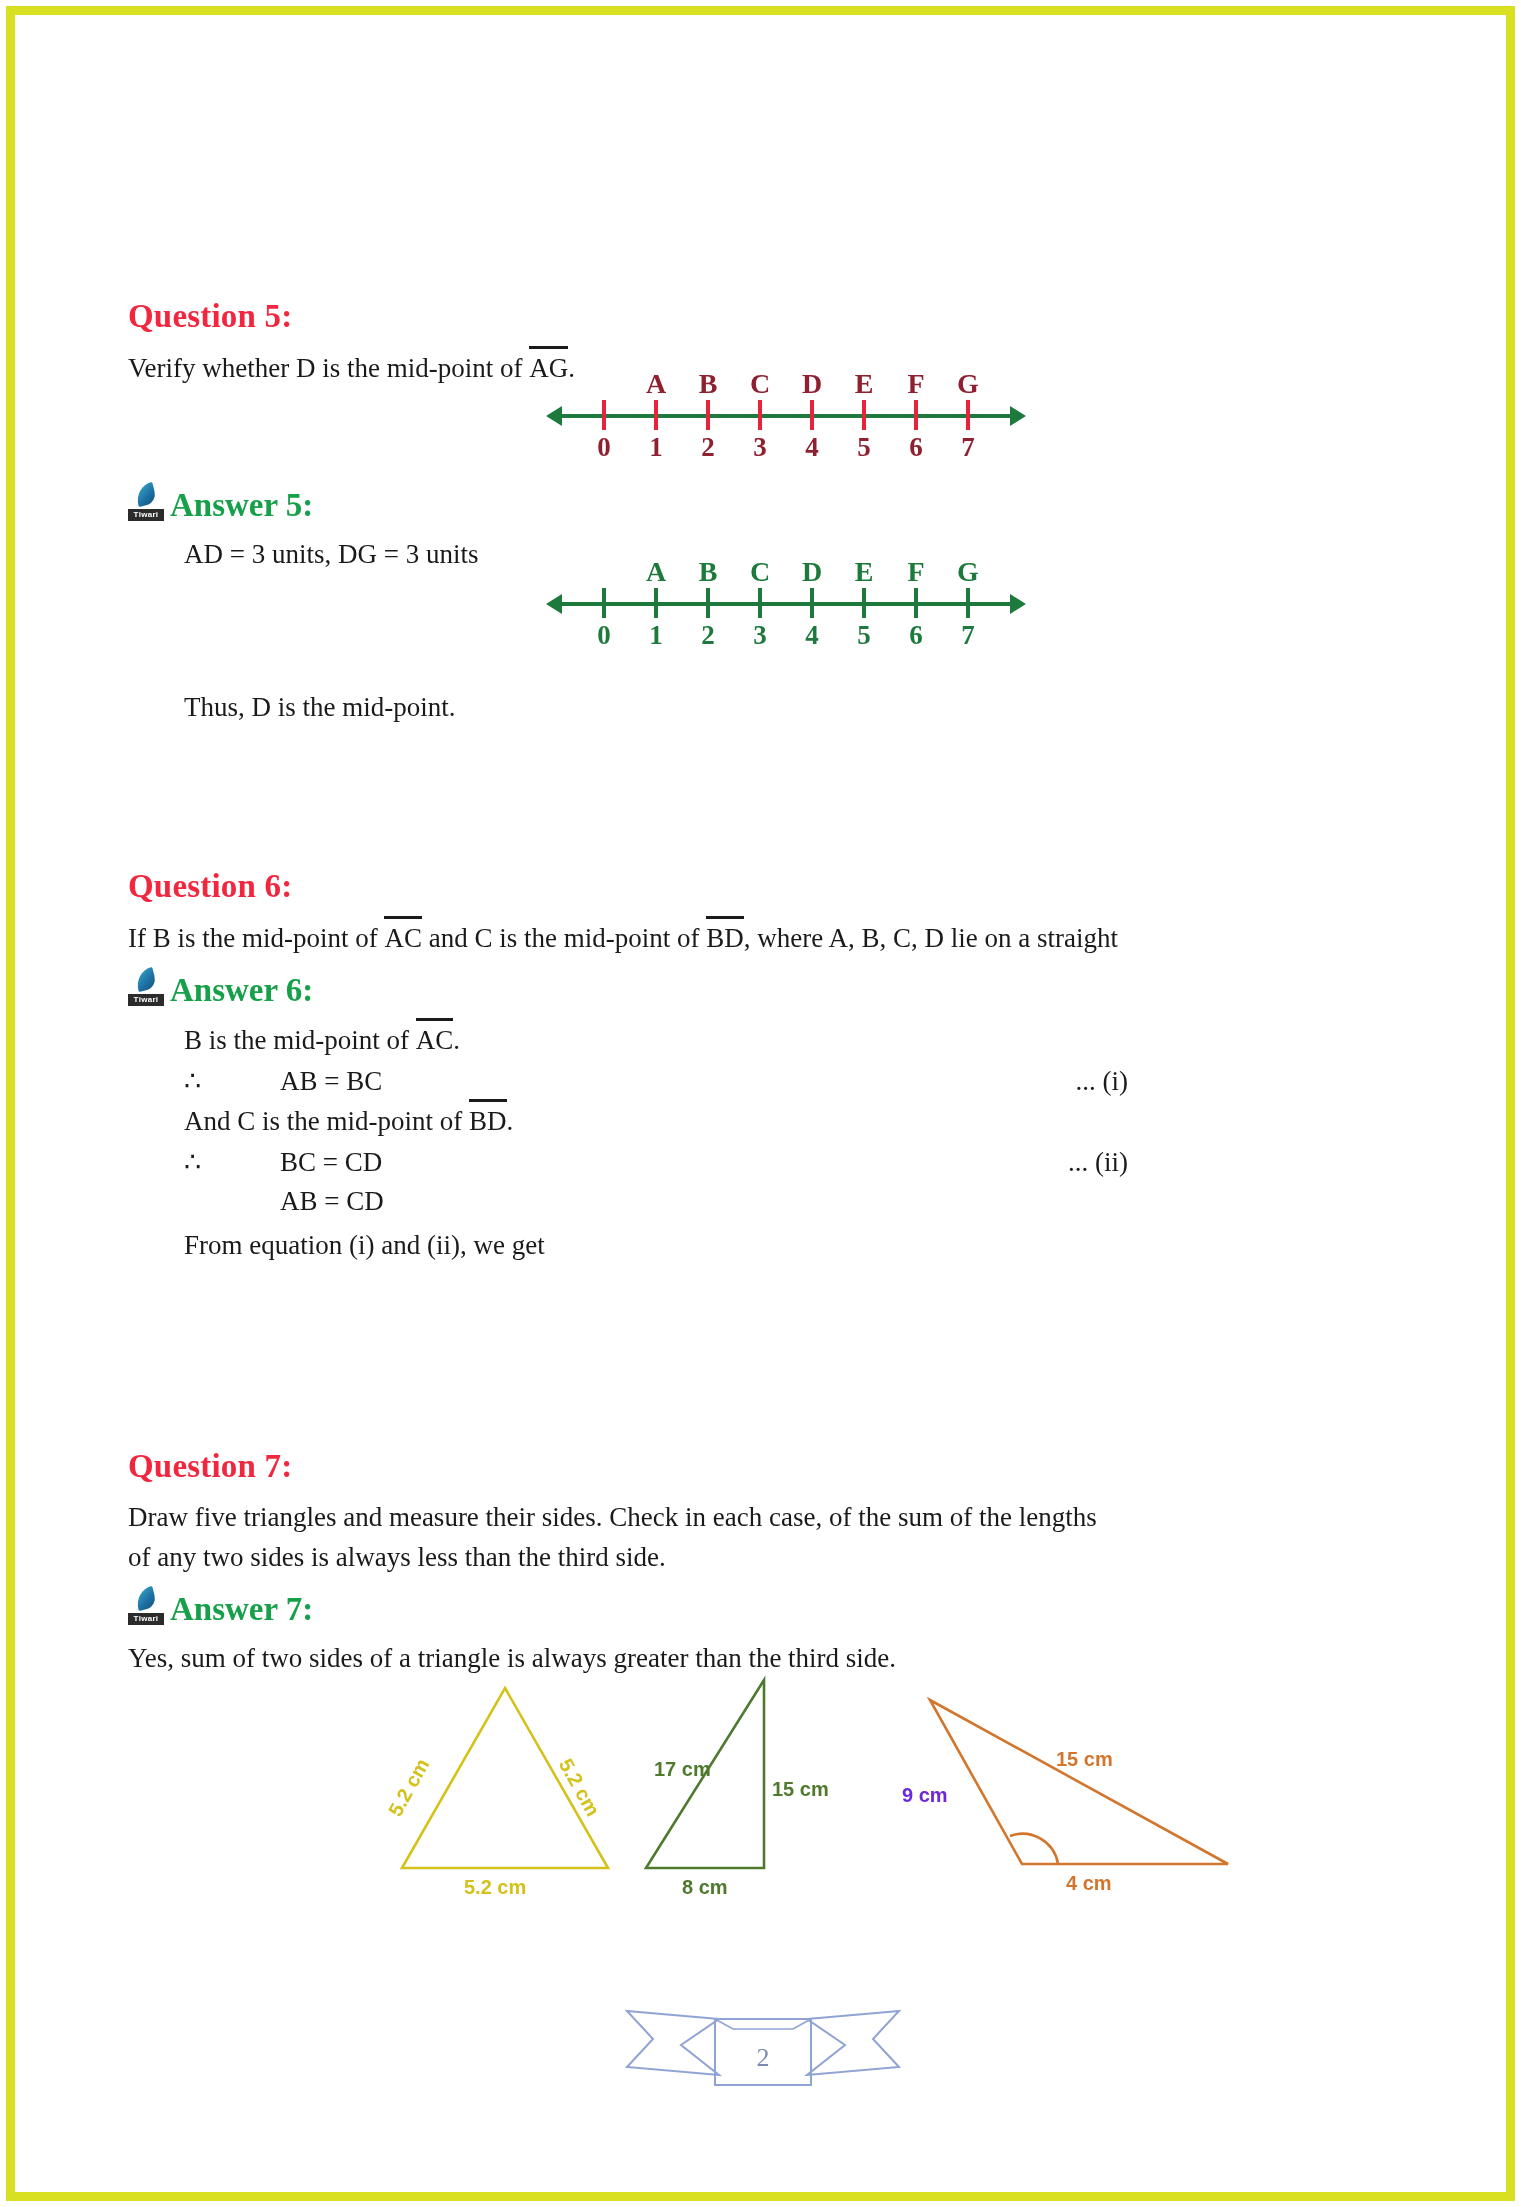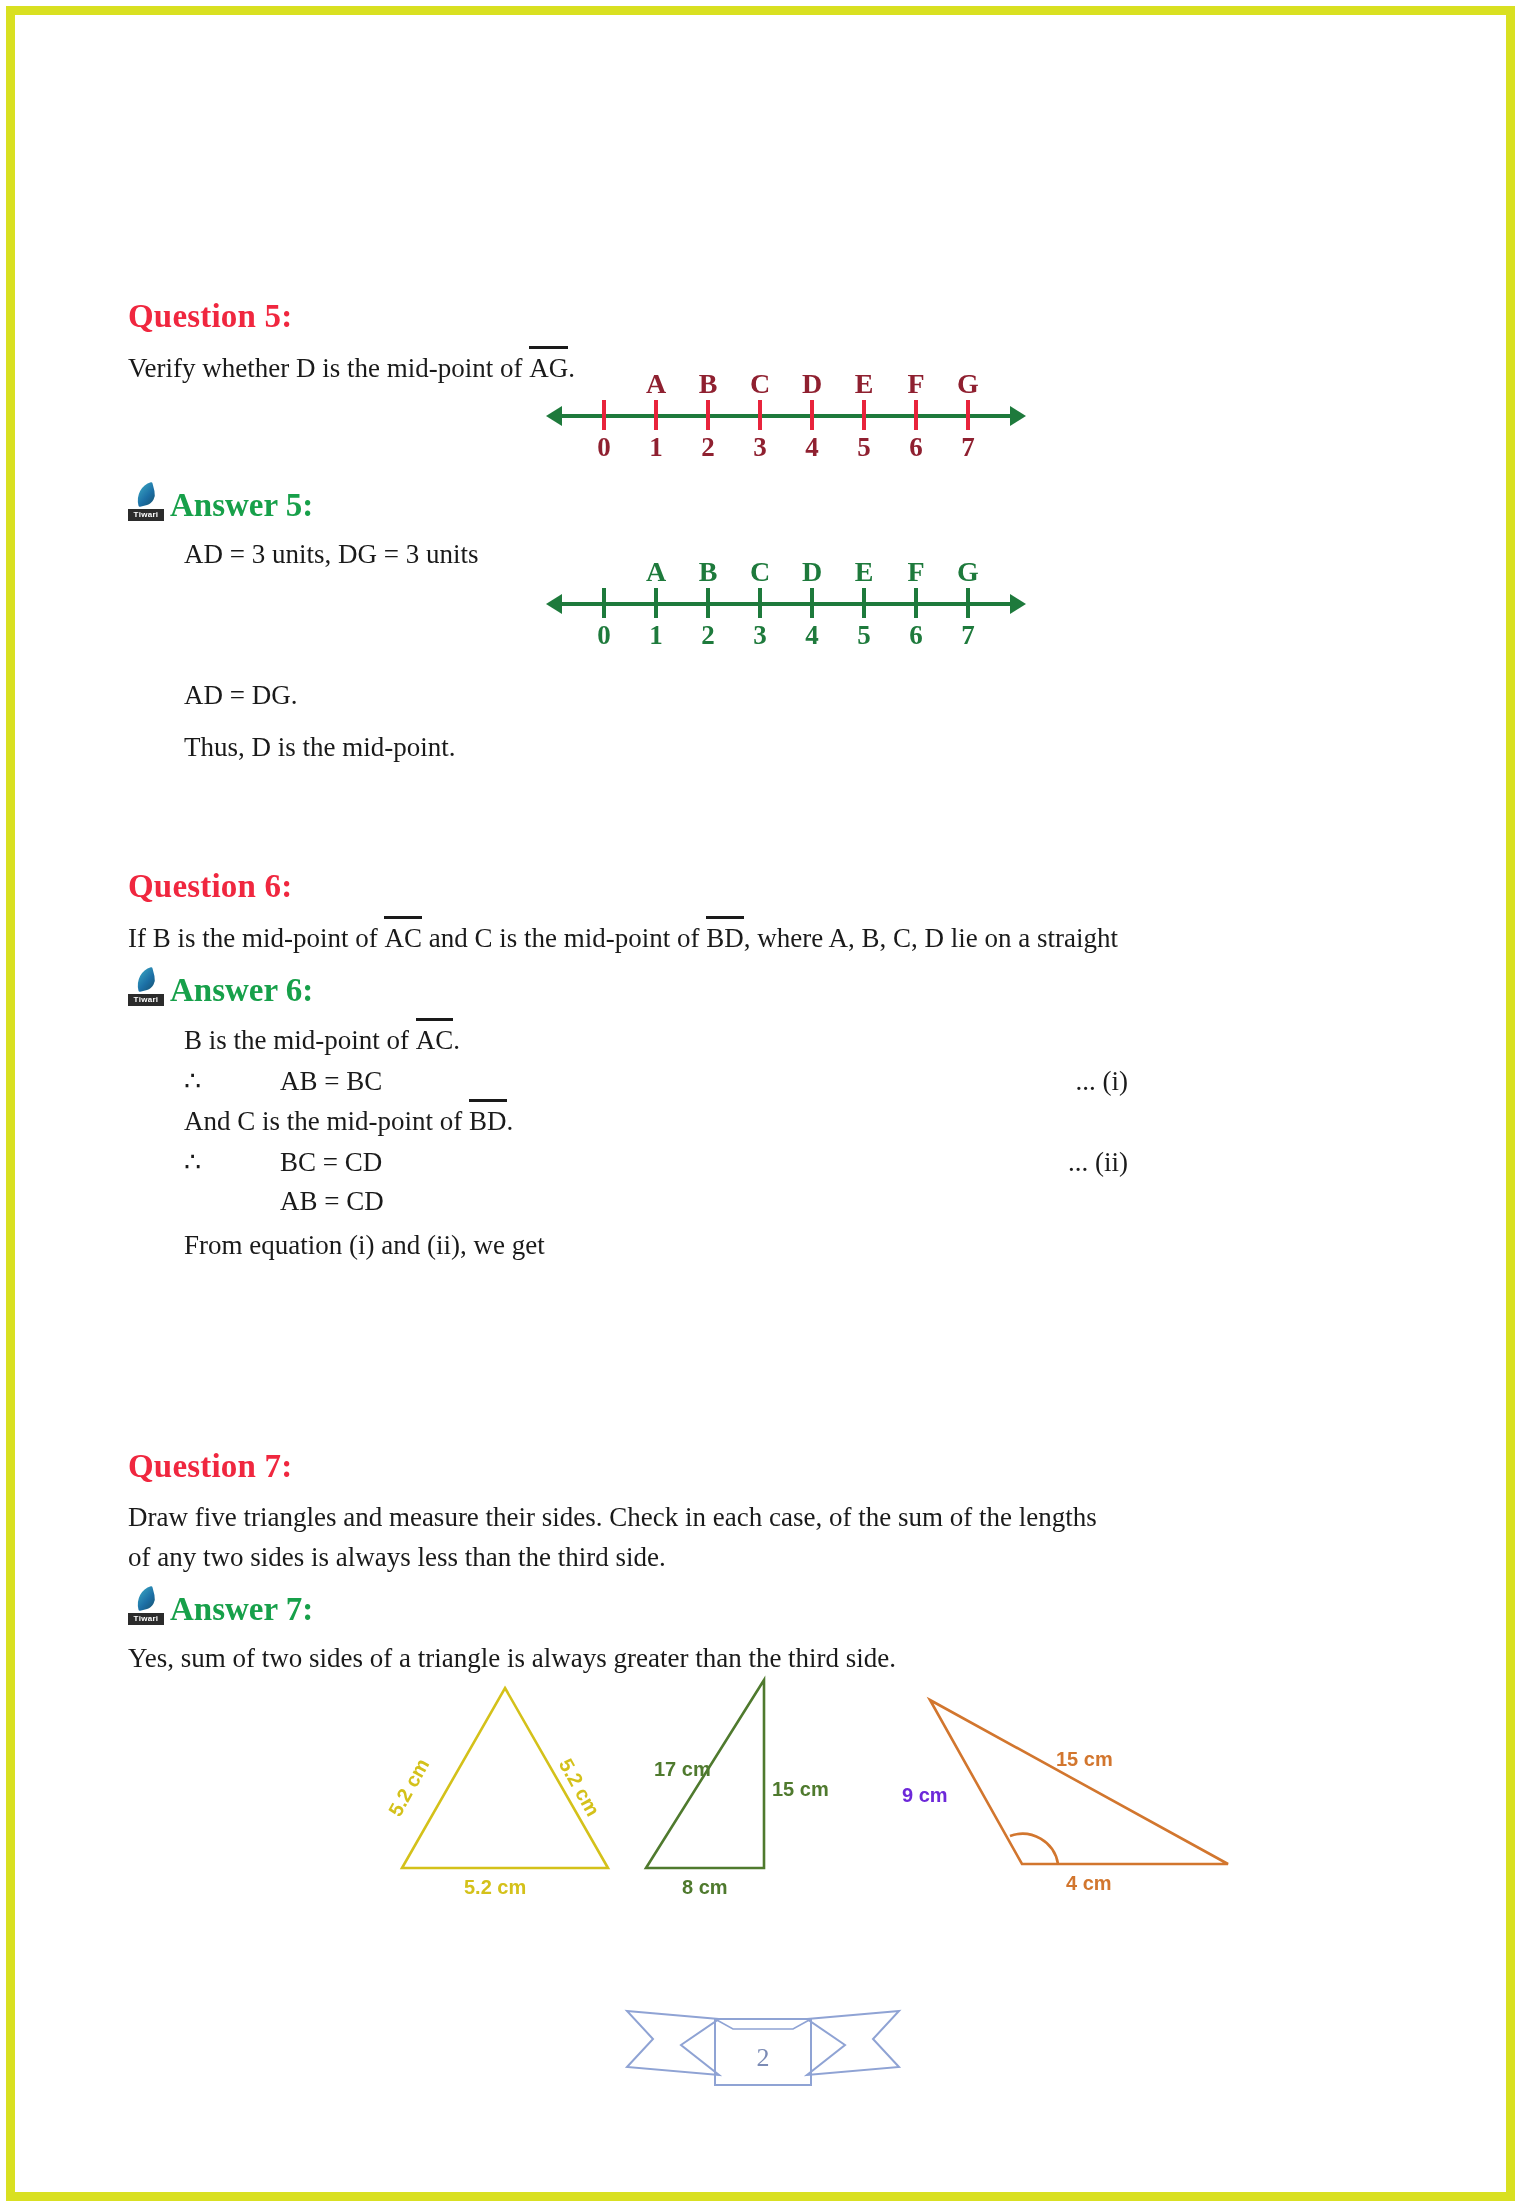--- a/index.html
+++ b/index.html
@@ -325,21 +325,20 @@
           <div class="nl-letter" style="left: 162px; color: rgb(30, 122, 60);">B</div>
           <div class="nl-letter" style="left: 214px; color: rgb(30, 122, 60);">C</div>
           <div class="nl-letter" style="left: 266px; color: rgb(30, 122, 60);">D</div>
           <div class="nl-letter" style="left: 318px; color: rgb(30, 122, 60);">E</div>
           <div class="nl-letter" style="left: 370px; color: rgb(30, 122, 60);">F</div>
           <div class="nl-letter" style="left: 422px; color: rgb(30, 122, 60);">G</div>
         </div>
     </div>
 
     <div style="position:absolute; left:0; top:676px; width:1270px;">
-      <div class="body-text indent">AD = DG.</div>
       <div class="body-text indent" style="margin-top:12px;">Thus, D is the mid-point.</div>
     </div>
 
     <div style="position:absolute; left:0; top:868px; width:1270px;">
       <div class="q-heading">Question 6:</div>
 
       <div class="body-text" style="margin-top:14px;">
         <span>If B is the mid-point of </span><span class="seg">AC</span><span> and C is the mid-point of </span><span class="seg">BD</span><span>, where A, B, C, D lie on a straight</span>
       </div>
 

